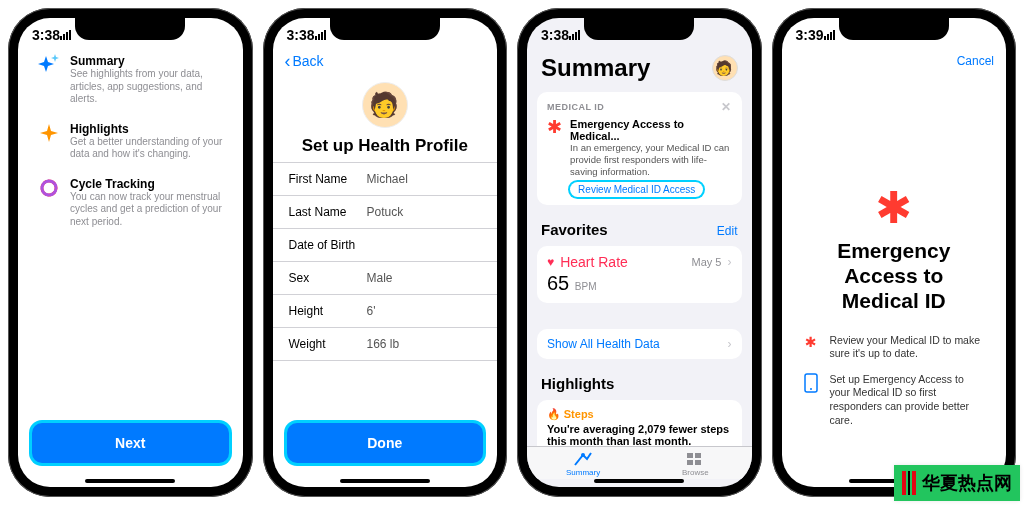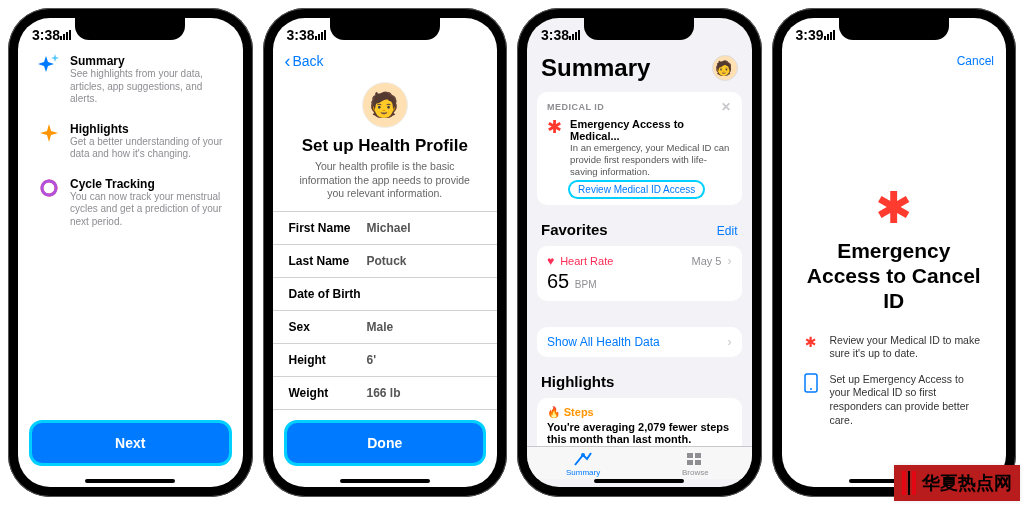--- a/index.html
+++ b/index.html
@@ -25,21 +25,21 @@
   .feattext .ft-title { font-size: 12px; font-weight: 600; }
   .feattext .ft-desc { font-size: 10px; color: #8e8e93; line-height: 1.25; }
   .btn-primary-wrap { padding: 10px 14px 16px; margin-top: auto; }
   .btn-primary { background: #007aff; color: #fff; border: none; width: 100%; padding: 12px 0; border-radius: 10px; font-size: 14px; font-weight: 600; box-shadow: 0 0 0 3px #00d0ff; }
   .home-ind { width: 90px; height: 4px; background: #000; border-radius: 3px; margin: 0 auto 4px; }
 
   
   .s2 .avatar { width: 46px; height: 46px; border-radius: 50%; background: #ffe0b3; margin: 6px auto 8px; border: 1px solid #eee; display: flex; align-items: center; justify-content: center; font-size: 24px; }
   .s2 .ptitle { font-size: 17px; font-weight: 700; text-align: center; padding: 0 20px; }
   .s2 .pdesc { font-size: 10.5px; color: #666; text-align: center; padding: 4px 22px 10px; line-height: 1.3; }
-  .form { border-top: 0.5px solid #d1d1d6; margin-top: 0; font-weight: bold; }
+  .form { border-top: 0.5px solid #d1d1d6; margin-top: 6px; }
   .frow { display: flex; padding: 9px 16px; border-bottom: 0.5px solid #d1d1d6; font-size: 12px; }
   .flabel { width: 78px; color: #000; }
   .fval { color: #555; }
 
   
   .s3 .screen { background: #f2f2f7; }
   .s3 .hdr { display: flex; align-items: center; padding: 8px 14px 4px; }
   .s3 .hdr-title { font-size: 24px; font-weight: 800; flex: 1; }
   .s3 .hdr-av { width: 26px; height: 26px; border-radius: 50%; background: #ffe0b3; border: 1px solid #ddd; display:flex;align-items:center;justify-content:center;font-size:14px;}
   .card { background: #fff; border-radius: 10px; margin: 6px 10px; padding: 8px 10px; }
@@ -47,21 +47,21 @@
   .close-x { color: #c7c7cc; font-size: 12px; }
   .medrow { display: flex; gap: 8px; margin-top: 4px; }
   .medstar { color: #ff3b30; font-size: 18px; line-height: 1; }
   .medtext .mt { font-size: 11px; font-weight: 600; }
   .medtext .md { font-size: 9.5px; color: #555; line-height: 1.25; }
   .review-pill { display: inline-block; background: #fff; color: #007aff; font-size: 10px; padding: 2px 8px; border-radius: 10px; margin-top: 4px; box-shadow: 0 0 0 2px #00d0ff; }
   .sec-hd { display: flex; align-items: baseline; padding: 10px 14px 2px; font-size: 15px; font-weight: 800; }
   .edit { color: #007aff; font-size: 12px; font-weight: 400; }
   .favrow { display: flex; align-items: center; gap: 6px; }
   .heart { color: #ff2d55; font-size: 12px; }
-  .fav-title { font-size: 11px; color: #ff2d55; font-weight: 500; flex: 1; }
+  .fav-title { font-size: 14px; color: #ff2d55; font-weight: 500; flex: 1; }
   .fav-date { font-size: 11px; color: #8e8e93; }
   .chev { color: #c7c7cc; font-size: 12px; }
   .bignum { font-size: 20px; font-weight: 500; margin-top: 2px; }
   .unit { font-size: 10px; color: #8e8e93; font-weight: 400; }
   .showall { color: #007aff; font-size: 12px; }
   .steps-ic { color: #ff9500; font-size: 11px; font-weight:600;}
   .steps-body { font-size: 11px; font-weight: 600; margin-top: 2px; }
   .tabbar { display: flex; border-top: 0.5px solid #c7c7cc; background: #f8f8f8cc; padding: 4px 0 2px; }
   .tab { flex: 1; display: flex; flex-direction: column; align-items: center; gap: 1px; font-size: 8px; }
   .tab.active { color: #007aff; }
@@ -70,21 +70,21 @@
 
   
   .s4 .bigstar { text-align: center; font-size: 44px; color: #ff3b30; margin-top: 110px; line-height: 1; }
   .s4 .bigtitle { font-size: 21px; font-weight: 700; text-align: center; padding: 8px 24px 14px; line-height: 1.2; }
   .inforow { display: flex; gap: 10px; padding: 6px 20px; }
   .infoic { width: 18px; flex-shrink: 0; text-align: center; font-size: 14px; }
   .infotx { font-size: 10.5px; color: #333; line-height: 1.3; }
   .red { color: #ff3b30; }
   .blue { color: #007aff; }
 
-  .watermark { position: absolute; right: 4px; bottom: 4px; background: #b91c1c; padding: 6px 8px; display: flex; align-items: center; gap: 6px; font-size: 18px; font-weight: 700; z-index: 50; box-shadow: 0 0 4px rgba(0,0,0,.1); }
+  .watermark { position: absolute; right: 4px; bottom: 4px; background: #22c55e; padding: 6px 8px; display: flex; align-items: center; gap: 6px; font-size: 18px; font-weight: 700; z-index: 50; box-shadow: 0 0 4px rgba(0,0,0,.1); }
   .wm-logo { display: flex; gap: 2px; }
   .wm-bar { width: 4px; height: 24px; background: #e30613; }
   .wm-bar.b { background: #000; width: 2px; }
 </style>
 </head>
 <body>
 
 <div class="phone s1">
   <div class="screen">
     <div class="notch"></div>
@@ -191,21 +191,20 @@
     </div>
     <div class="nav">
       <span class="back">
           <span class="back-chev">‹</span>
           <span>Back</span>
         </span>
     </div>
     <div class="content">
       <div class="avatar">🧑</div>
       <div class="ptitle">Set up Health Profile</div>
-      <div class="pdesc">Your health profile is the basic information the app needs to provide you relevant information.</div>
       <div class="form">
         <div class="frow">
           <span class="flabel">First Name</span>
           <span class="fval">Michael</span>
         </div>
         <div class="frow">
           <span class="flabel">Last Name</span>
           <span class="fval">Potuck</span>
         </div>
         <div class="frow">
@@ -362,21 +361,21 @@
             </svg>
           </span>
       </span>
     </div>
     <div class="nav">
       <span class="spacer"></span>
       <span class="cancel">Cancel</span>
     </div>
     <div class="content">
       <div class="bigstar">✱</div>
-      <div class="bigtitle">Emergency Access to Cancel ID</div>
+      <div class="bigtitle">Emergency Access to Medical ID</div>
       <div class="inforow">
         <div class="infoic red">✱</div>
         <div class="infotx">Review your Medical ID to make sure it's up to date.</div>
       </div>
       <div class="inforow">
         <div class="infoic blue"><svg width="14" height="20">
               <rect x="1" y="1" width="12" height="18" rx="2" stroke="#007aff" fill="none" stroke-width="1.5"></rect>
               <circle cx="7" cy="16" r="1" fill="#007aff"></circle>
             </svg></div>
         <div class="infotx">Set up Emergency Access to your Medical ID so first responders can provide better care.</div>

